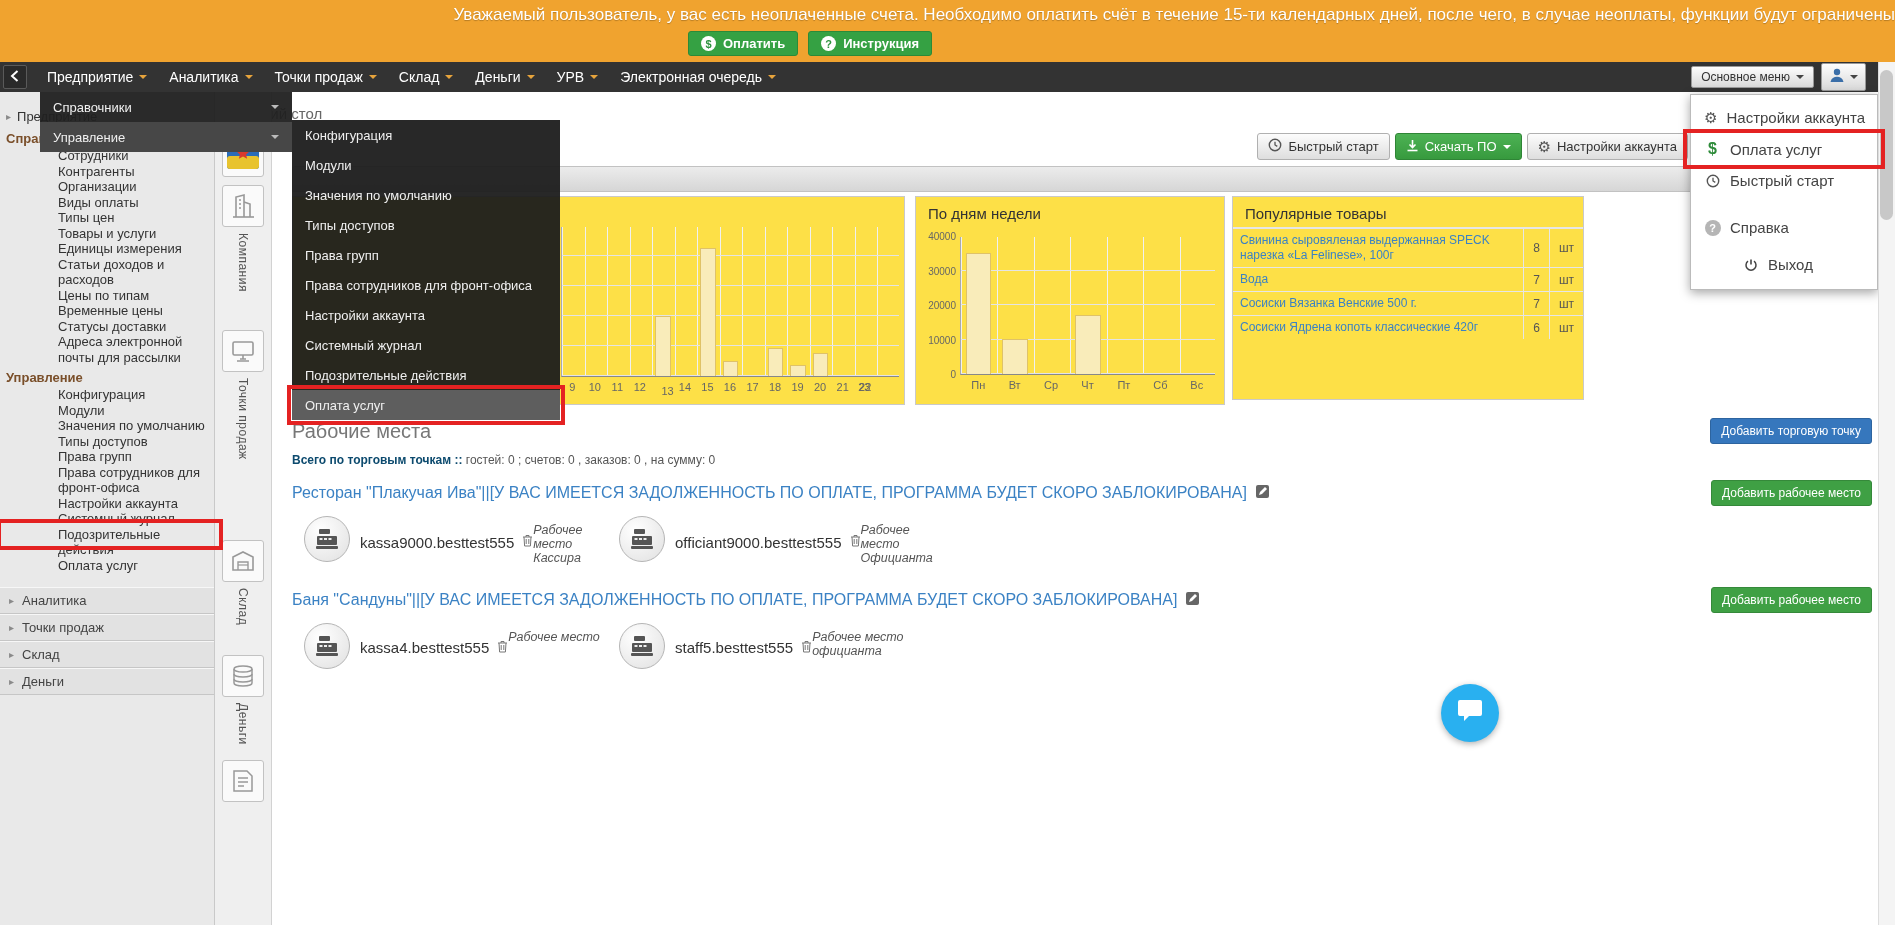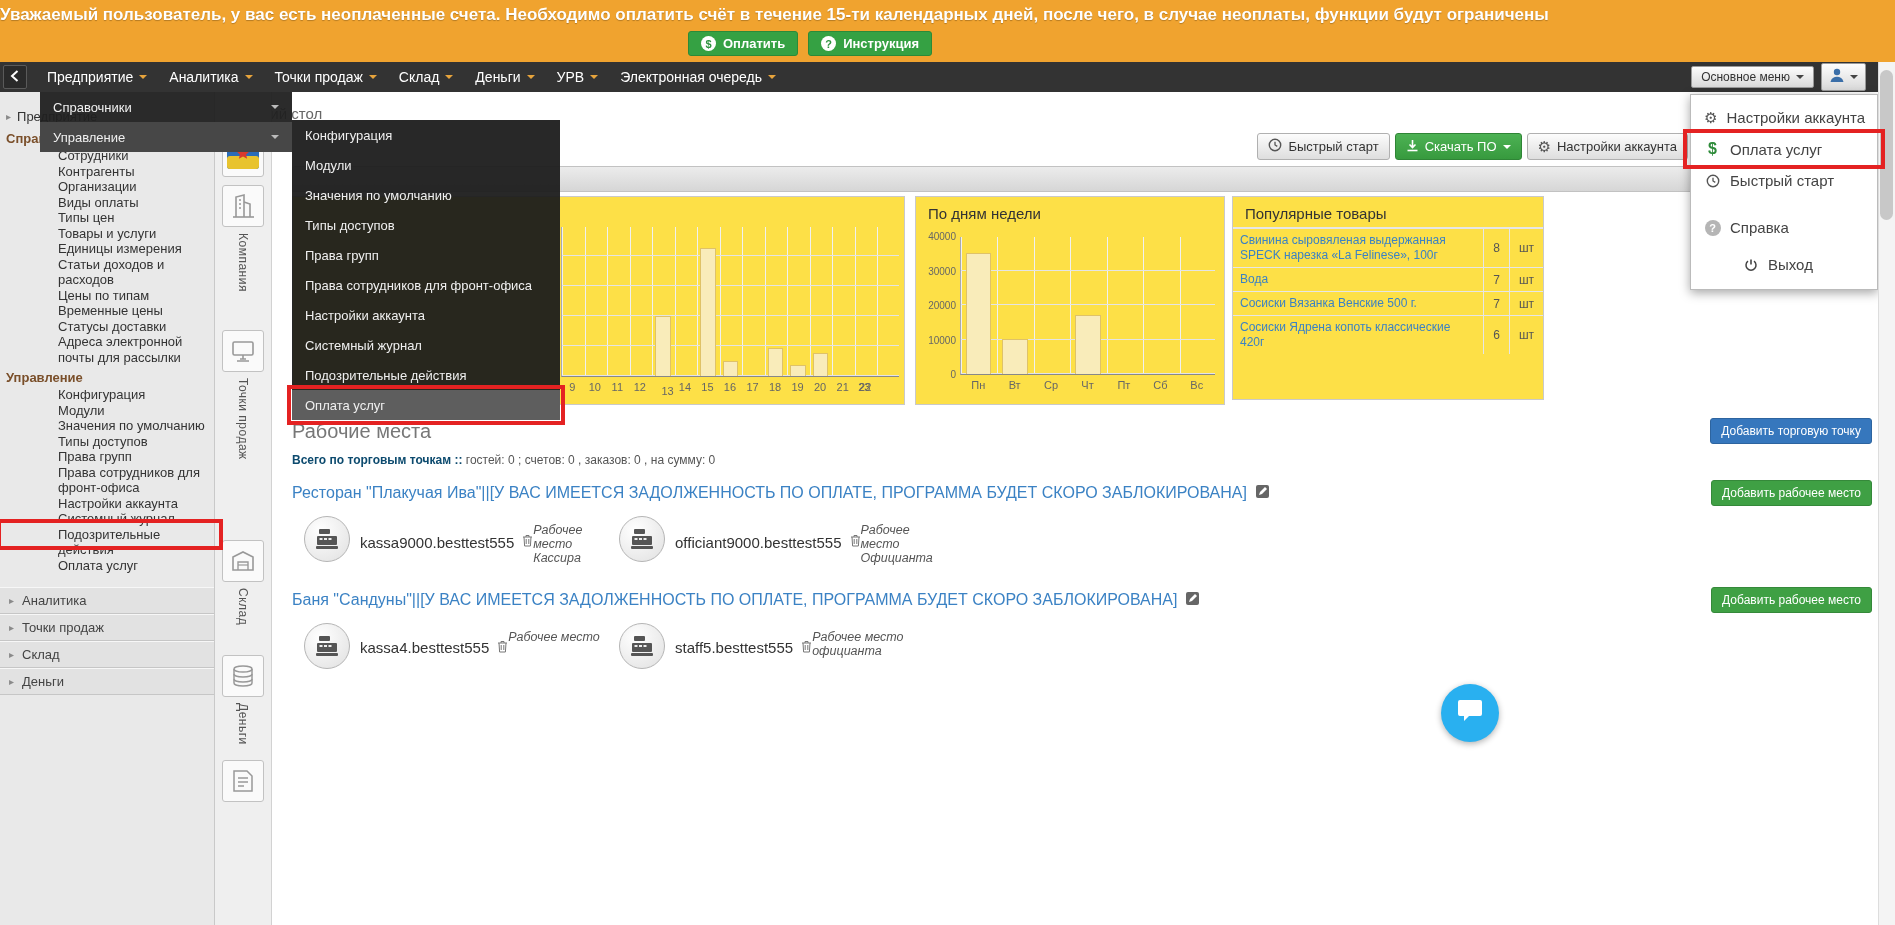--- a/index.html
+++ b/index.html
@@ -3,21 +3,21 @@
 <meta charset="utf-8">
 <style>
   *{margin:0;padding:0;box-sizing:border-box;}
   html,body{width:1895px;height:925px;overflow:hidden;background:#fff;font-family:"Liberation Sans",sans-serif;}
   body{position:relative;}
   .abs{position:absolute;}
   [data-interactable="true"]{cursor:pointer;}
 
   
   #banner{left:0;top:0;width:1895px;height:62px;background:#f0a32f;z-index:8;}
-  #banner-text{left:0;top:5px;width:100%;text-align:left;color:#fff;font-weight:bold;font-size:17px;text-shadow:0 1px 1px rgba(0,0,0,.25);white-space:nowrap;}
+  #banner-text{left:0;top:5px;width:100%;text-align:right;color:#fff;font-weight:normal;font-size:17px;text-shadow:0 1px 1px rgba(0,0,0,.25);white-space:nowrap;}
   #banner-btns{top:31px;left:688px;display:flex;gap:10px;}
   .green-btn{background:#35a143;border:1px solid #2c8a38;border-radius:3px;color:#fff;font-size:13px;font-weight:bold;padding:4px 12px;display:flex;align-items:center;gap:7px;}
   .bicon{width:15px;height:15px;border-radius:50%;background:#fff;color:#2f9440;font-size:11px;font-weight:bold;display:inline-flex;align-items:center;justify-content:center;}
 
   
   #menubar{left:0;top:62px;width:1878px;height:30px;background:#333;display:flex;align-items:center;z-index:9;}
   .mb-back{width:24px;height:24px;margin:0 9px 0 3px;background:#2a2a2a;border:1px solid #5a5a5a;border-radius:2px;display:flex;align-items:center;justify-content:center;flex:none;}
   #mb-items{display:flex;align-items:center;height:30px;}
   .mb-item{color:#fff;font-size:14px;padding:0 11px;height:30px;display:flex;align-items:center;gap:6px;white-space:nowrap;}
   .caret{width:0;height:0;border-left:4px solid transparent;border-right:4px solid transparent;border-top:4px solid #e7a43c;display:inline-block;}
@@ -48,21 +48,21 @@
   #toolbar{top:133px;left:1333px;width:355px;display:flex;gap:5px;justify-content:flex-end;z-index:3;}
   .tb-btn{background:linear-gradient(#fcfcfc,#dedede);border:1px solid #b0b0b0;border-radius:3px;font-size:13px;color:#333;padding:4px 10px;display:flex;align-items:center;gap:6px;white-space:nowrap;height:27px;}
   .tb-btn.green{background:linear-gradient(#4db254,#379a3e);border-color:#2f8536;color:#fff;}
 
   #strip{left:292px;top:166px;width:1580px;height:26px;background:linear-gradient(#ececec,#d6d6d6);border:1px solid #c2c2c2;border-radius:3px 3px 0 0;z-index:2;}
 
   
   .panel{position:absolute;background:#fde047;border:1px solid #c9c9c9;z-index:2;overflow:hidden;}
   #p1{left:292px;top:196px;width:613px;height:209px;}
   #p2{left:915px;top:196px;width:310px;height:209px;}
-  #p3{left:1232px;top:196px;width:312px;height:204px;padding-left:34px;}
+  #p3{left:1232px;top:196px;width:352px;height:204px;padding-left:34px;}
   .panel-title{position:absolute;left:12px;top:8px;font-size:15px;color:#333;white-space:nowrap;}
   .plot{position:absolute;border-left:1px solid #aaa;border-bottom:1px solid #888;}
   #plot1{left:268px;top:30px;width:338px;height:150px;background-image:repeating-linear-gradient(to top,#e4e4e4 0,#e4e4e4 1px,transparent 1px,transparent 30px),repeating-linear-gradient(to right,#f0f0f0 0,#f0f0f0 1px,transparent 1px,transparent 22.53px);}
   #plot2{left:44px;top:40px;width:255px;height:138px;background-image:repeating-linear-gradient(to top,#e4e4e4 0,#e4e4e4 1px,transparent 1px,transparent 34.5px),repeating-linear-gradient(to right,#f0f0f0 0,#f0f0f0 1px,transparent 1px,transparent 36.43px);}
   .bar{position:absolute;bottom:0;background:#f9ecba;border:1px solid #dfc268;border-bottom:none;}
   .xlab{position:absolute;font-size:11px;color:#666;text-align:center;}
   .ylab{position:absolute;font-size:10px;color:#666;text-align:right;width:38px;left:2px;}
   #p3rows{position:absolute;left:0;top:30px;width:100%;}
   .prow{display:flex;align-items:stretch;border-top:1px solid #e6e6e6;}
   .pname{flex:1;color:#3b82c4;font-size:12px;padding:4px 7px;line-height:15px;white-space:pre-line;overflow:hidden;}

